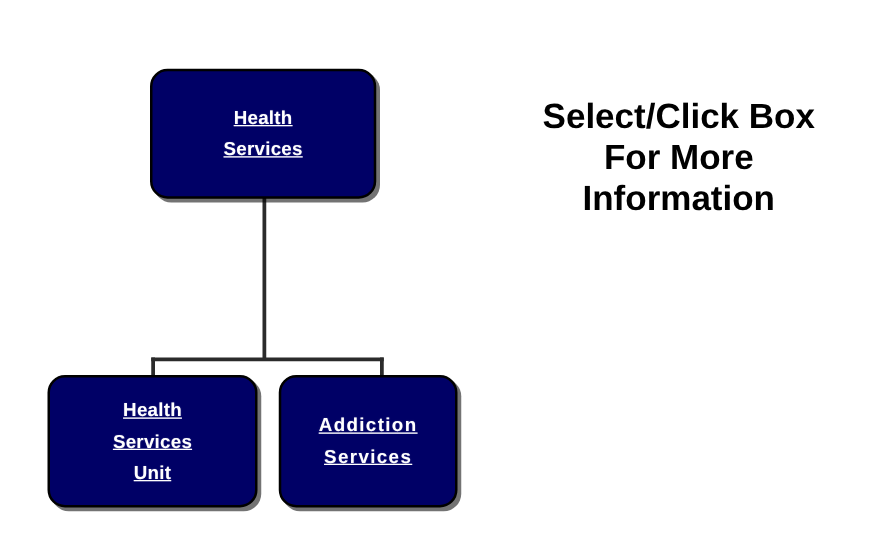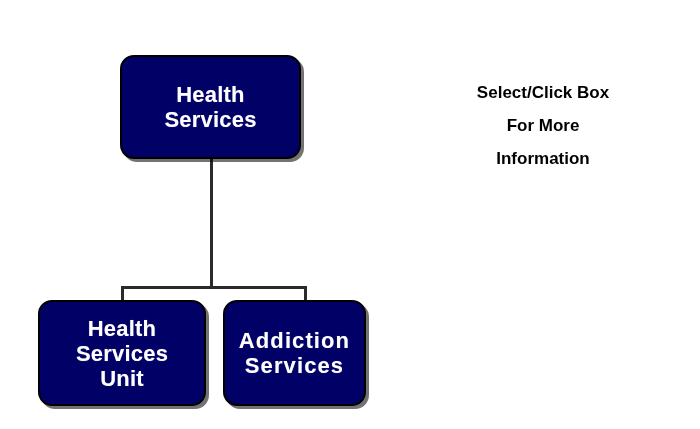--- a/index.html
+++ b/index.html
@@ -44,25 +44,26 @@
     display: flex;
     align-items: center;
     justify-content: center;
     text-align: center;
     z-index: 3;
   }
   .org-box .box-label {
     color: #ffffff;
     font-family: "Liberation Sans", sans-serif;
     font-weight: bold;
-    font-size: 22px;
+    font-size: 15px;
     line-height: 25px;
     letter-spacing: 0.2px;
     white-space: pre-line;
     text-shadow: 0 0 1px rgba(255,255,255,0.35);
+    text-decoration: underline;
   }
 
   #box-health-services {
     left: 120px;
     top: 55px;
     width: 181px;
     height: 104px;
   }
   #box-health-services-unit {
     left: 38px;
@@ -83,21 +84,21 @@
   
   #instruction-text {
     position: absolute;
     left: 398px;
     top: 76px;
     width: 290px;
     text-align: center;
     color: #000000;
     font-family: "Liberation Sans", sans-serif;
     font-weight: bold;
-    font-size: 17px;
+    font-size: 28px;
     line-height: 33px;
     white-space: pre-line;
     z-index: 2;
   }
 </style>
 </head>
 <body>
 
 <div id="chart-canvas">
 

